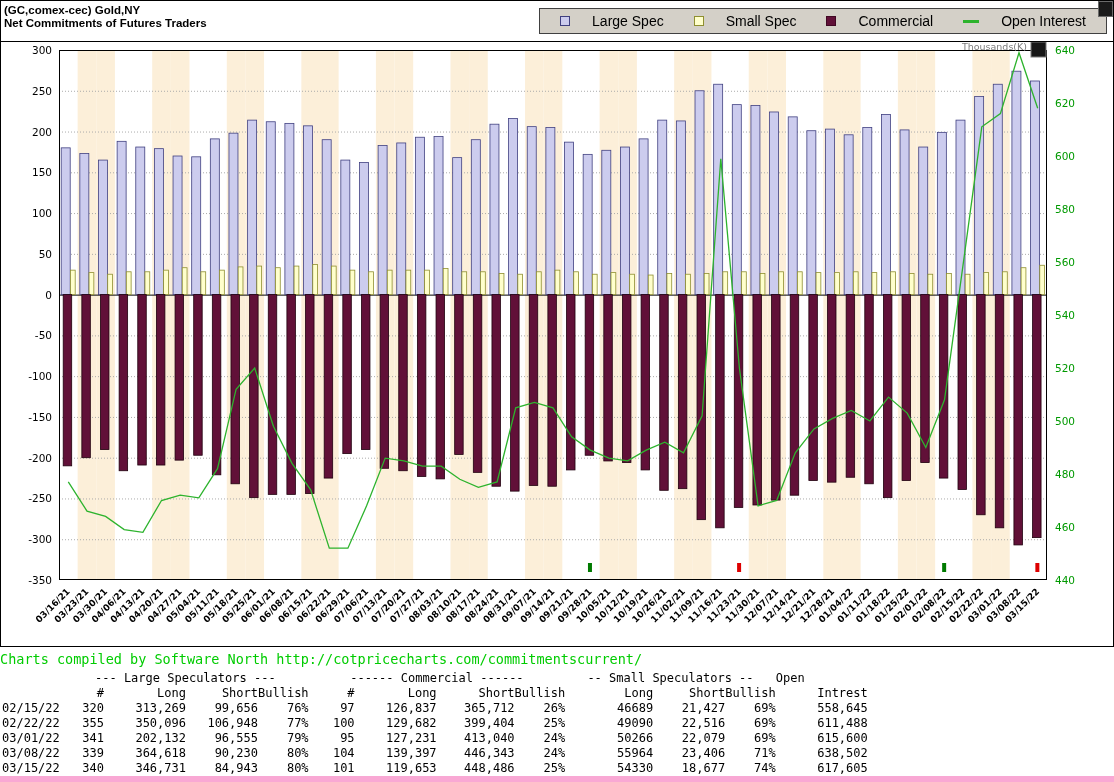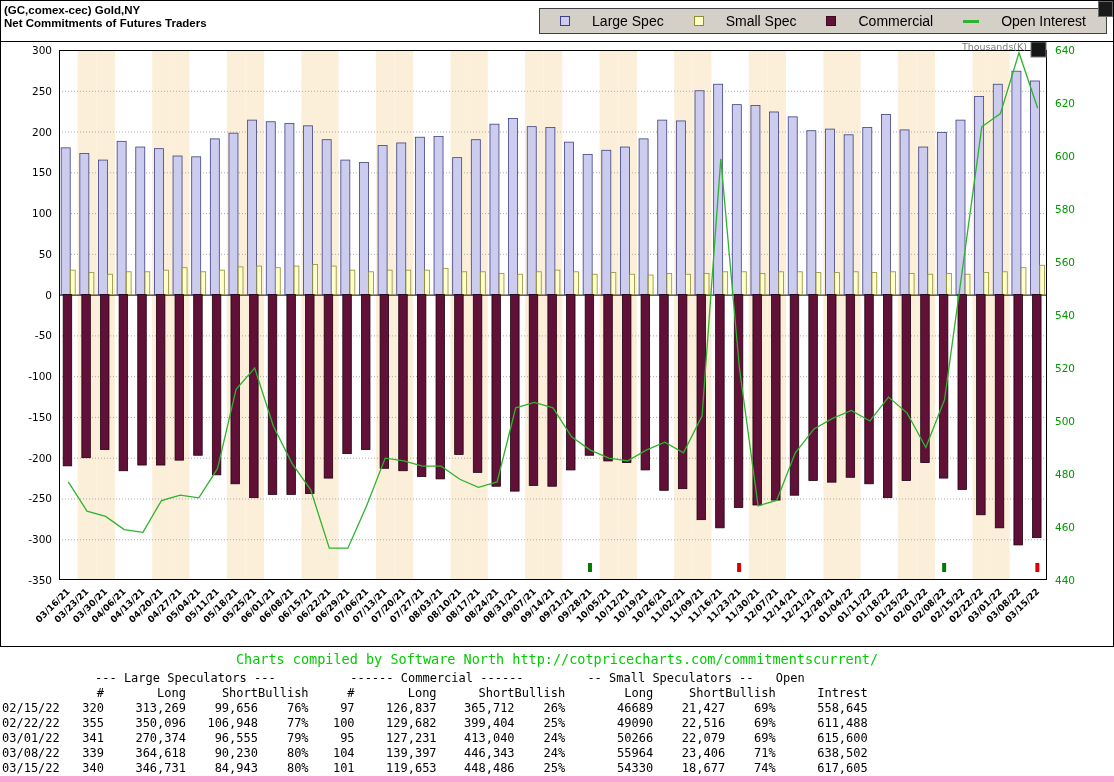--- a/index.html
+++ b/index.html
@@ -11,21 +11,21 @@
   .legend{position:absolute;top:7px;right:6px;height:24px;display:flex;align-items:center;gap:30px;background:#d4d0c8;border:1px solid #404040;padding:0 20px;}
   .leg-item{display:flex;align-items:center;gap:22px;font-size:14px;color:#000;}
   .swatch{width:10px;height:10px;border:1px solid #333;display:inline-block;box-sizing:border-box;}
   .swatch.line{width:16px;height:3px;border:none;}
   .corner-btn{position:absolute;top:0;right:0;width:15px;height:16px;background:#1a1a1a;border:1px solid #6a6a6a;box-sizing:border-box;cursor:pointer;}
   #chart-svg{display:block;background:#fff;}
   .ytick{font-size:10.5px;fill:#000;font-family:"DejaVu Sans",sans-serif;}
   .ytickR{font-size:10.5px;fill:#009900;font-family:"DejaVu Sans",sans-serif;}
   .thous{font-size:9.5px;fill:#7d7d7d;font-family:"DejaVu Sans",sans-serif;}
   .xtick{font-size:9px;font-weight:bold;fill:#000;font-family:"DejaVu Sans",sans-serif;}
-  .credit{text-align:center;font-family:"DejaVu Sans Mono",monospace;font-size:13.5px;color:#00cc00;padding:4px 0 2px 0;background:#fff;}
+  .credit{text-align:left;font-family:"DejaVu Sans Mono",monospace;font-size:13.5px;color:#00cc00;padding:4px 0 2px 0;background:#fff;}
   .table-wrap{padding:2px 7px 0 2px;background:#fff;}
   table.cot{border-collapse:collapse;table-layout:fixed;font-family:"DejaVu Sans Mono",monospace;font-size:12px;color:#000;}
   table.cot th,table.cot td{padding:0;margin:0;text-align:right;font-weight:normal;white-space:nowrap;line-height:15px;}
   table.cot .datecol{text-align:left;}
   table.cot .grp{text-align:center;}
   table.cot .open-h{text-align:left;}
 </style>
 </head>
 <body>
 
@@ -419,21 +419,21 @@
             <td>399,404</td>
             <td>25%</td>
             <td>49090</td>
             <td>22,516</td>
             <td>69%</td>
             <td>611,488</td>
           </tr>
           <tr>
             <td class="datecol">03/01/22</td>
             <td>341</td>
-            <td>270,374</td>
+            <td>202,132</td>
             <td>96,555</td>
             <td>79%</td>
             <td>95</td>
             <td>127,231</td>
             <td>413,040</td>
             <td>24%</td>
             <td>50266</td>
             <td>22,079</td>
             <td>69%</td>
             <td>615,600</td>

